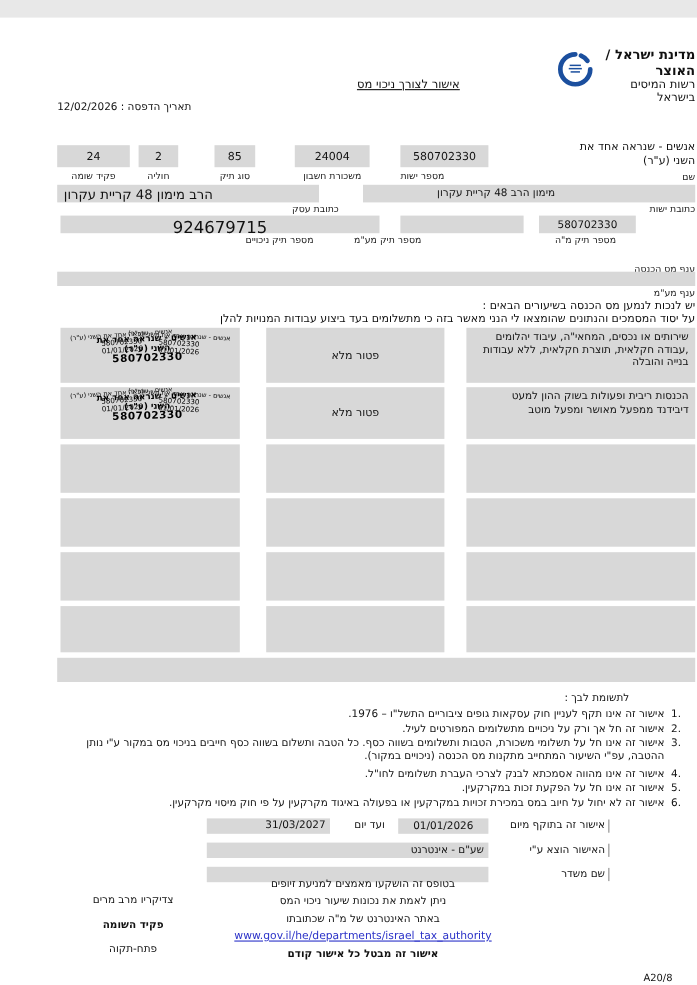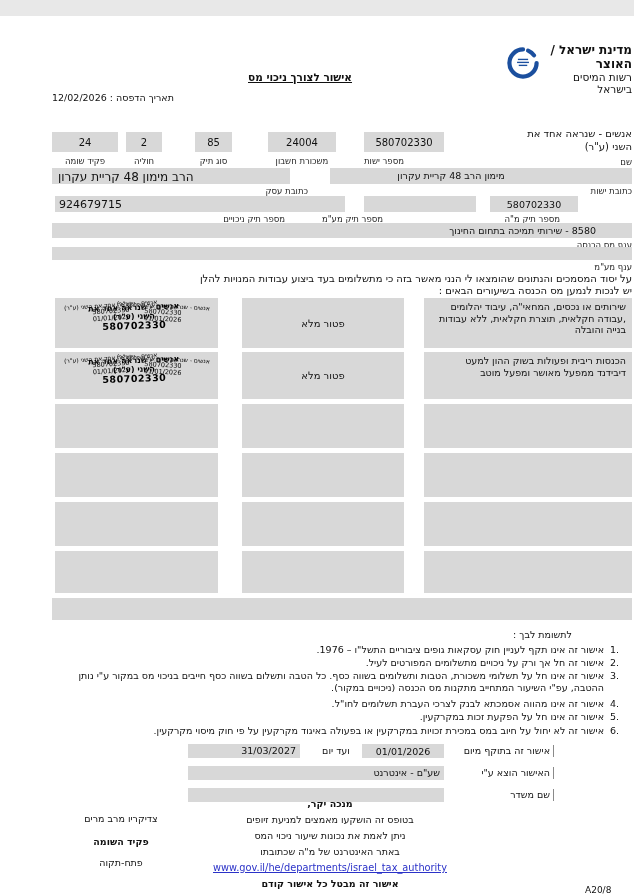--- a/index.html
+++ b/index.html
@@ -11,21 +11,21 @@
   }
   .abs { position:absolute; }
   .gbox { position:absolute; background:#d8d8d8; }
   .val  { font-size:10px; color:#111; }
   .lbl  { position:absolute; font-size:8.5px; color:#222; white-space:nowrap; }
   .center { display:flex; align-items:center; justify-content:center; }
   .tr { text-align:right; }
   .tl { text-align:left; }
   .hdr-ministry { font-size:12px; font-weight:bold; }
   .hdr-authority { font-size:10.5px; }
-  .doc-title { font-size:10.5px; font-weight:bold; text-decoration:underline; text-align:left; }
+  .doc-title { font-size:10.5px; font-weight:normal; text-decoration:underline; text-align:right; }
   .para { font-size:10px; line-height:12px; }
   .desc-box { padding:3px 6px; font-size:9.5px; line-height:11.5px; text-align:right; }
   .rate-box { font-size:10px; }
   .stamp-box { overflow:hidden; }
   .stamp-layer { position:absolute; text-align:center; color:#000; }
   .stamp-small { font-size:6px; line-height:7px; width:116px; }
   .stamp-small .num, .stamp-small .dt { font-size:6.5px; }
   .stamp-big { font-weight:bold; font-size:8px; line-height:9px; width:102px; }
   .stamp-big .num { font-size:9.5px; letter-spacing:0.5px; }
   .note-item { position:absolute; left:52px; width:578px; display:flex; flex-direction:row;
@@ -81,35 +81,34 @@
   <div class="lbl" style="left:195px; top:140px; width:37px; text-align:center;">סוג תיק</div>
   <div class="lbl" style="left:268px; top:140px; width:68px; text-align:center;">משכורת חשבון</div>
   <div class="lbl" style="left:364px; top:140px; width:80px; text-align:left;">מספר ישות</div>
   <div class="lbl tr" style="left:560px; top:141px; width:72px;">שם</div>
 
   <div class="gbox val tl" style="left:52px; top:152px; width:238px; height:16px; padding:2px 6px; font-size:12px;">הרב מימון 48 קריית עקרון</div>
   <div class="gbox val" style="left:330px; top:152px; width:302px; height:16px; padding:2px 60px 2px 0; text-align:center; font-size:9.5px;">מימון הרב 48 קריית עקרון</div>
   <div class="lbl tr" style="left:240px; top:170px; width:68px;">כתובת עסק</div>
   <div class="lbl tr" style="left:562px; top:170px; width:70px;">כתובת ישות</div>
 
-  <div class="gbox val tl" style="left:55px; top:180px; width:290px; height:16px; padding:2px 4px; font-size:11px; text-align:left;">924679715</div>
+  <div class="gbox val tl" style="left:55px; top:180px; width:290px; height:16px; padding:2px 4px; font-size:15px; text-align:center;">924679715</div>
   <div class="gbox" style="left:364px; top:180px; width:112px; height:16px;"></div>
   <div class="gbox center val" style="left:490px; top:180px; width:88px; height:16px; font-size:9.5px;">580702330</div>
   <div class="lbl tr" style="left:215px; top:198px; width:70px;">מספר תיק ניכויים</div>
   <div class="lbl" style="left:317px; top:198px; width:66px;">מספר תיק מע"מ</div>
   <div class="lbl" style="left:496px; top:198px; width:64px;">מספר תיק מ"ה</div>
 
-  <div class="gbox val tr" style="left:52px; top:207px; width:580px; height:15px; padding:2px 36px 2px 4px; font-size:9.5px;">8580 - שירותי תמיכה בתחום החינוך</div>
   <div class="lbl tr" style="left:565px; top:224px; width:67px;">ענף מס הכנסה</div>
   <div class="gbox" style="left:52px; top:231px; width:580px; height:13px;"></div>
   <div class="lbl tr" style="left:580px; top:246px; width:52px;">ענף מע"מ</div>
 
   <div class="abs tr para" style="left:52px; top:257px; width:580px;">
+    <div>יש לנכות לנמען מס הכנסה בשיעורים הבאים :</div>
     <div>על יסוד המסמכים והנתונים שהומצאו לי הנני מאשר בזה כי מתשלומים בעד ביצוע עבודות המנויות להלן</div>
-    <div>יש לנכות לנמען מס הכנסה בשיעורים הבאים :</div>
   </div>
 
   <div class="gbox desc-box" style="left:424px; top:282px; width:208px; height:50px;">שירותים או נכסים, המחאי"ה, עיבוד יהלומים ,עבודה חקלאית, תוצרת חקלאית, ללא עבודות בנייה והובלה</div>
   <div class="gbox center rate-box" style="left:242px; top:282px; width:162px; height:50px;">פטור מלא</div>
   <div class="gbox stamp-box" style="left:55px; top:282px; width:163px; height:50px;">
     <div class="stamp-layer stamp-small" style="left:-2px; top:3px; transform:rotate(-4deg);">
       <div>אנשים - שנראה אחד את השני (ע"ר)</div>
       <div class="num">580702330</div>
       <div class="dt">01/01/2026</div>
     </div>
@@ -196,21 +195,20 @@
 
   <div class="vtick" style="left:553px; top:751px;"></div>
   <div class="vlabel" style="left:450px; top:751px; width:100px;">האישור הוצא ע"י</div>
   <div class="gbox vbox tr" style="left:188px; top:750px; width:256px; height:14px; padding:1px 4px;">שע"ם - אינטרנט</div>
 
   <div class="vtick" style="left:553px; top:773px;"></div>
   <div class="vlabel" style="left:450px; top:773px; width:100px;">שם משדר</div>
   <div class="gbox vbox tr" style="left:188px; top:772px; width:256px; height:14px; padding:1px 4px;"></div>
 
   <div class="footer-center" style="top:780px;">
-    <div class="bold">מנכה יקר,</div>
     <div>בטופס זה הושקעו מאמצים למניעת זיופים</div>
     <div>ניתן לאמת את נכונות שיעור ניכוי המס</div>
     <div>באתר האינטרנט של מ"ה שכתובתו</div>
     <div><a class="gov-link" href="#">www.gov.il/he/departments/israel_tax_authority</a></div>
     <div class="bold">אישור זה מבטל כל אישור קודם</div>
   </div>
 
   <div class="officer-line" style="top:797px;">צדיקריו מרב מרים</div>
   <div class="officer-line bold" style="top:820px;">פקיד השומה</div>
   <div class="officer-line" style="top:841px;">פתח-תקוה</div>

